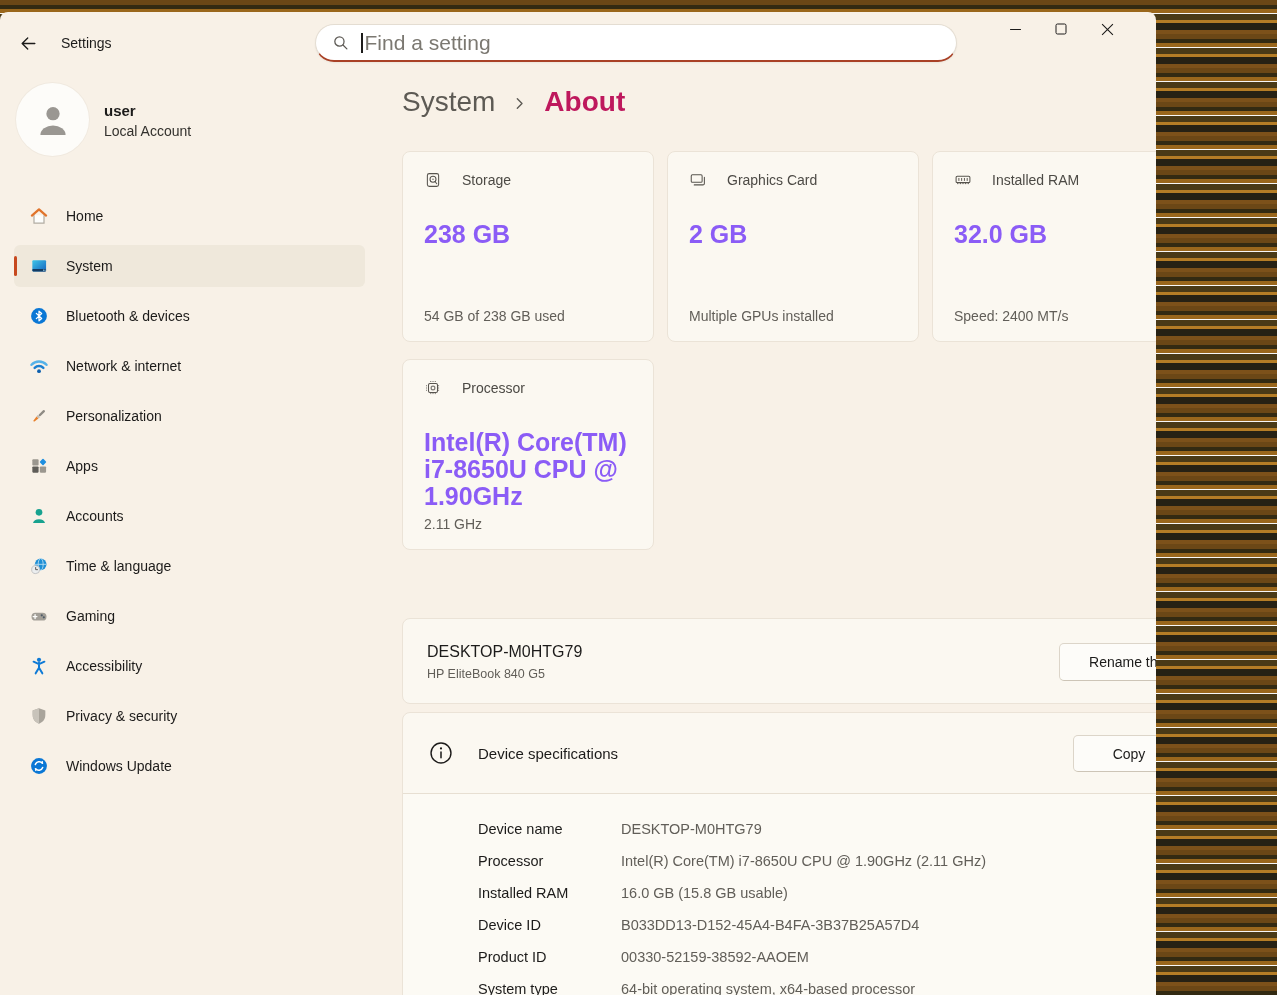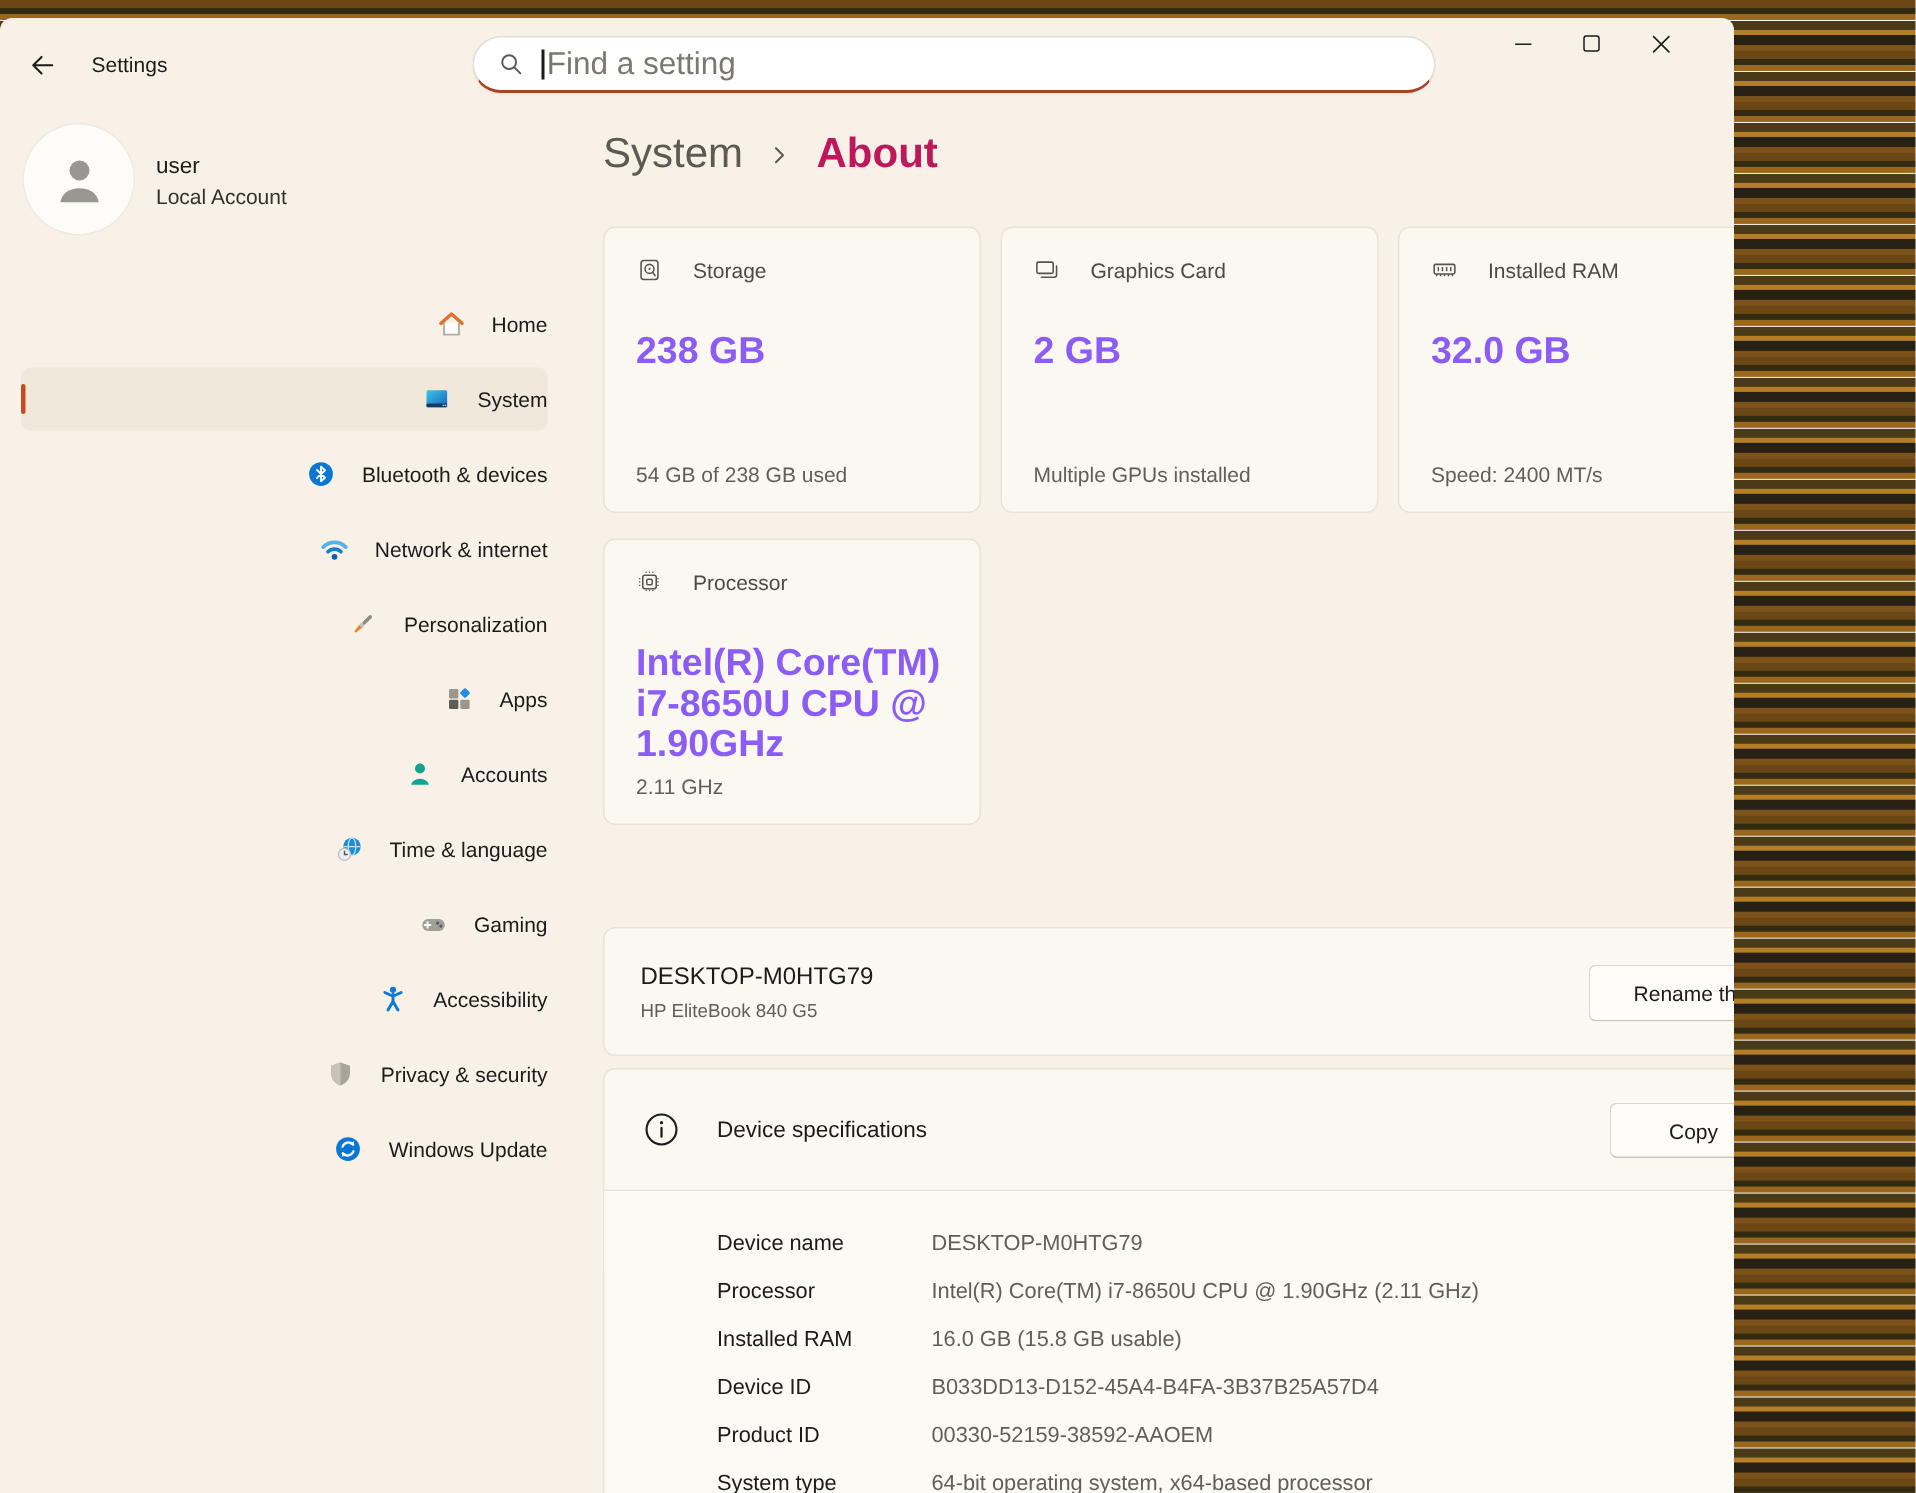--- a/index.html
+++ b/index.html
@@ -31,25 +31,25 @@
   .searchbox input {
     border:none; outline:none; background:transparent; flex:1;
     font-size:21px; font-family:inherit; color:#b91c1c; padding-left:2px;
   }
   .searchbox input::placeholder { color:#7b7871; }
   .win-controls { position:absolute; right:26px; top:0; display:flex; }
   .win-btn { width:46px; height:34px; display:flex; align-items:center; justify-content:center; }
   
   .avatar { position:absolute; left:16px; top:71px; width:73px; height:73px; border-radius:50%;
     background:#fdfcf9; box-shadow:0 0 0 1px rgba(0,0,0,.03); display:flex; align-items:center; justify-content:center; }
-  .user-name { position:absolute; left:104px; top:90px; font-size:15px; font-weight:400; }
+  .user-name { position:absolute; left:104px; top:90px; font-size:15px; font-weight:700; }
   .user-type { position:absolute; left:104px; top:111px; font-size:14px; color:#33312d; }
   .nav-item {
     position:absolute; left:14px; width:351px; height:42px; border-radius:6px;
-    display:flex; align-items:center; padding-left:15px; gap:17px; font-size:14px; color:#1c1b1a;justify-content:flex-end;
+    display:flex; align-items:center; padding-left:15px; gap:17px; font-size:14px; color:#1c1b1a;
   }
   .nav-item.selected { background:#efe8db; }
   .nav-item .sel-bar {
     position:absolute; left:0px; top:11px; width:3px; height:20px; border-radius:3px; background:#c7491f;
   }
   .nav-ic { width:20px; height:20px; flex:none; display:flex; }
   
   .breadcrumb { position:absolute; left:402px; top:74px; display:flex; align-items:center; gap:17px; }
   .crumb-parent { font-size:28px; color:#5d5a54; }
   .crumb-sep { display:flex; margin-top:3px; }

